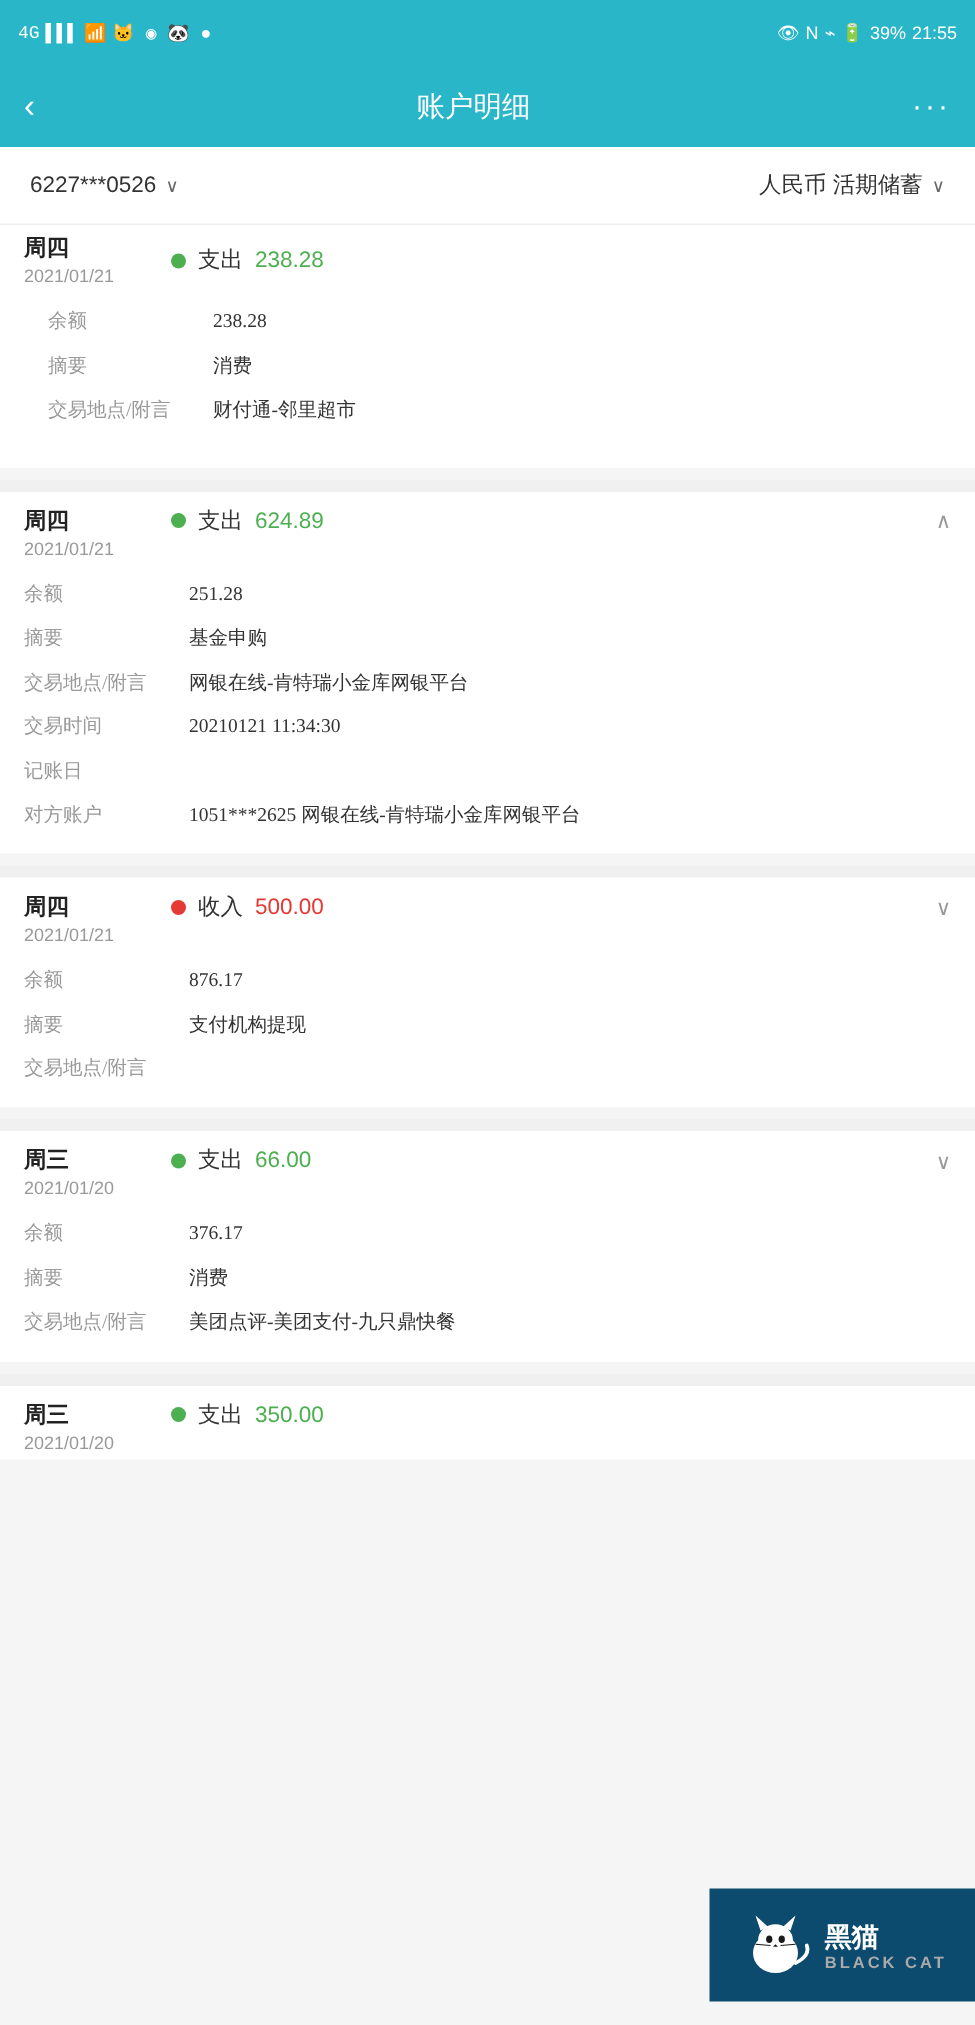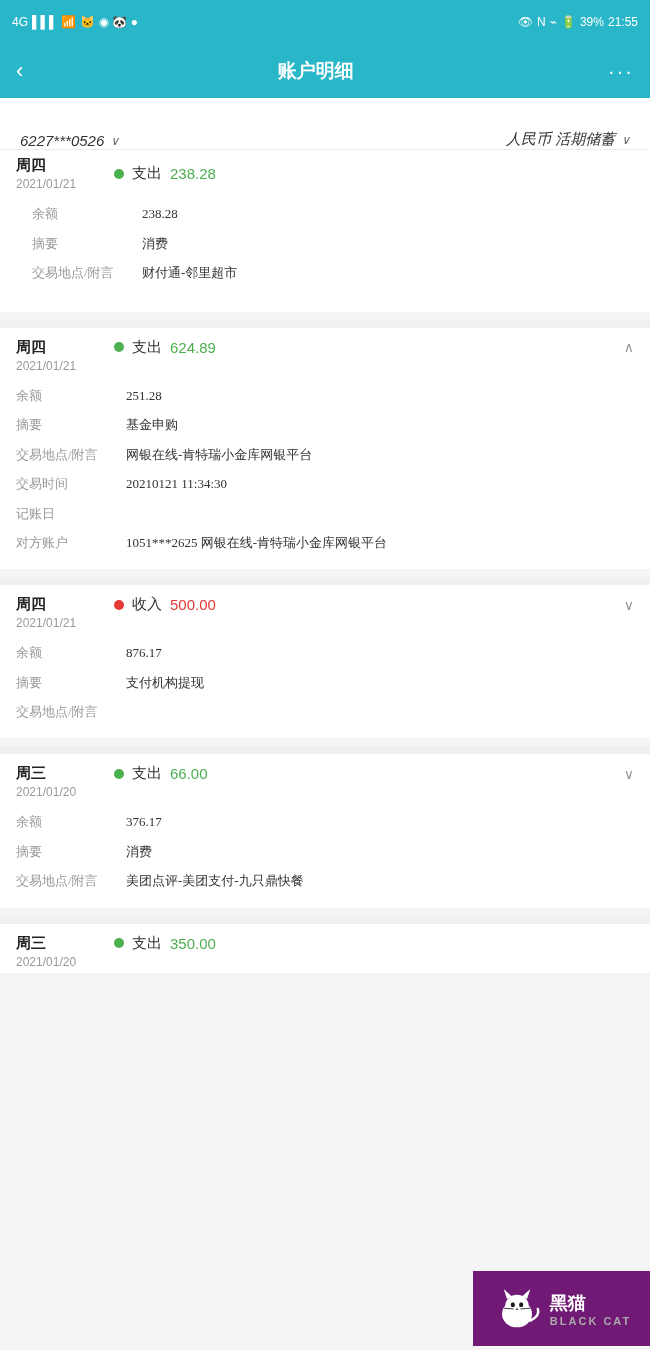--- a/index.html
+++ b/index.html
@@ -19,59 +19,58 @@
     .status-bar {
       background: #29b6c8;
       height: 44px;
       display: flex;
       align-items: center;
       justify-content: space-between;
       padding: 0 12px;
       color: white;
       font-size: 12px;
     }
-    .status-left { display: flex; align-items: center; gap: 4px; }
+    .status-left { display: flex; align-items: center; gap: 4px; font-family: Liberation Mono, monospace; }
     .status-right { display: flex; align-items: center; gap: 4px; }
 
     
     .header {
       background: #29b6c8;
       height: 54px;
       display: flex;
       align-items: center;
       justify-content: space-between;
       padding: 0 16px;
       color: white;
     }
     .header-title {
       font-size: 19px;
-      font-weight: 700;
+      font-weight: 400;
       color: white;
     }
     .header-back {
       font-size: 22px;
       color: white;
       cursor: pointer;
     }
     .header-more {
       font-size: 20px;
       color: white;
       letter-spacing: 2px;
     }
 
     
     .account-bar {
       background: white;
       height: 52px;
       display: flex;
-      align-items: flex-end;
+      align-items: center;
       justify-content: space-between;
       padding: 0 20px;
       border-bottom: 1px solid #eee;
-      font-style: italic;
     }
     .account-left, .account-right {
       display: flex;
       align-items: center;
       gap: 6px;
       font-size: 15px;
       color: #333;
     }
     .chevron-down {
       font-size: 12px;
@@ -173,25 +172,25 @@
       gap: 10px;
       margin-bottom: 4px;
     }
     .partial-date {
       min-width: 88px;
     }
 
     
     .watermark {
       position: fixed;
-      bottom: 4px;
+      bottom: 16px;
       right: 0;
       width: 177px;
       height: 75px;
-      background: #701a75;
+      background: #0c4a6e;
       display: flex;
       align-items: center;
       justify-content: center;
       gap: 8px;
       z-index: 100;
     }
     .cat-icon {
       width: 50px;
       height: 50px;
     }

